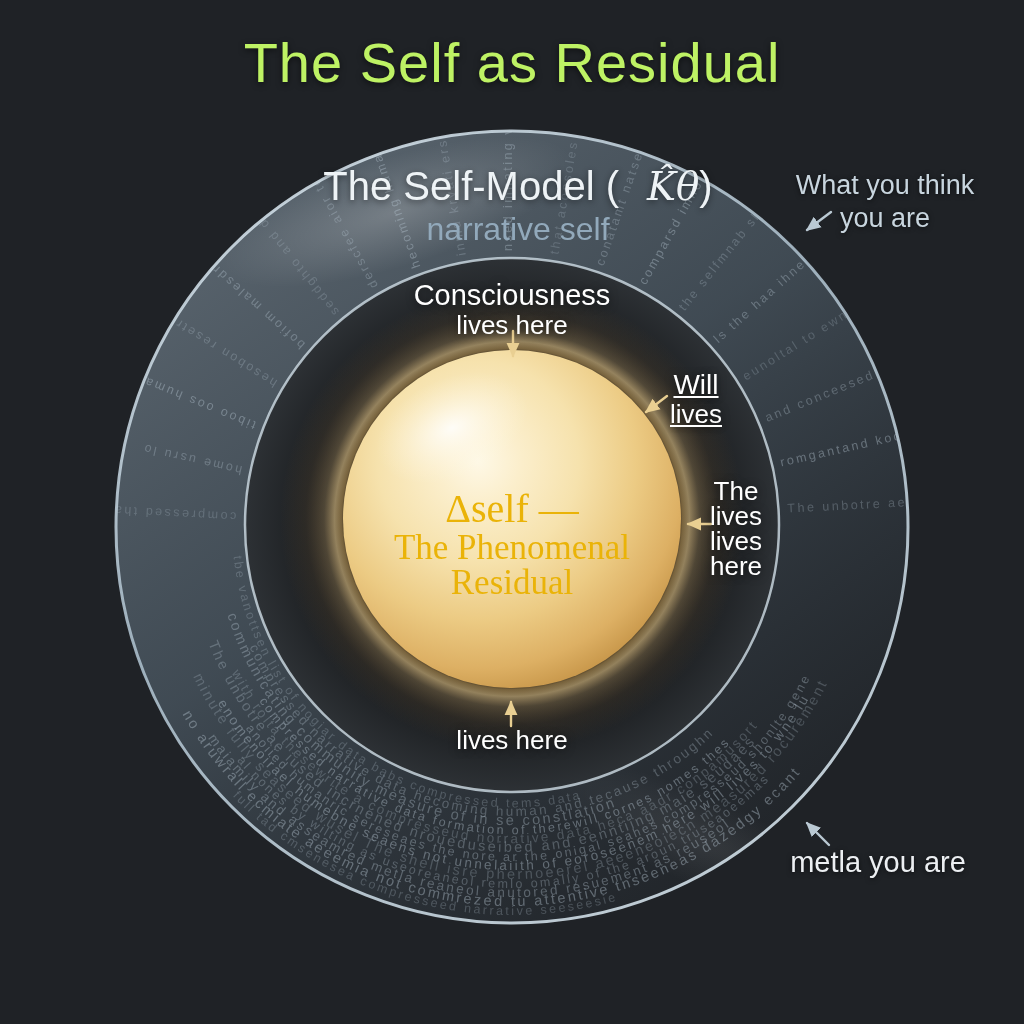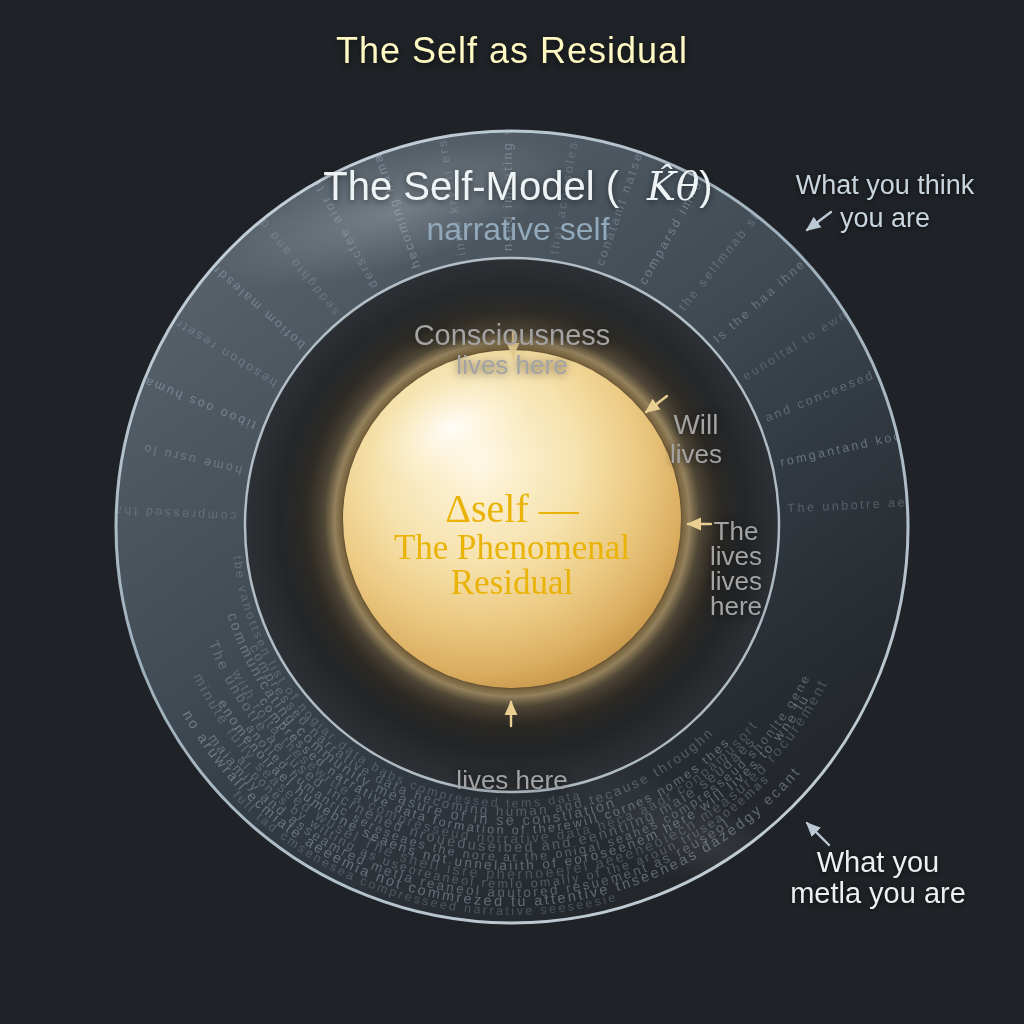--- a/index.html
+++ b/index.html
@@ -1,34 +1,34 @@
 <!DOCTYPE html>
 <html><head>
 <meta charset="utf-8">
 <style>
   html,body{margin:0;padding:0;background:#1f2226;}
   .stage{position:relative;width:1024px;height:1024px;background:#1f2226;overflow:hidden;
          font-family:"Liberation Sans",sans-serif;}
   .stage svg{position:absolute;left:0;top:0;}
   .lbl{position:absolute;transform:translateX(-50%);text-align:center;white-space:nowrap;}
   .lbl span{display:block;}
-  .title{top:30px;left:512px;font-size:36px;letter-spacing:1px;color:#fef9c3;
+  .title{top:30px;left:512px;font-size:56px;letter-spacing:1px;color:#bef264;
          text-shadow:0 2px 6px rgba(0,0,0,.55);}
   .selfmodel{top:164px;left:518px;font-size:40px;color:#eef3f6;text-shadow:0 2px 6px rgba(0,0,0,.45);}
   .selfmodel .math{display:inline;font-family:"DejaVu Serif",serif;font-style:italic;font-size:.97em;margin-left:28px;}
   .selfmodel .plain{display:inline;}
   .narrative{top:211px;left:518px;font-size:32px;color:#92a9bb;}
   .ann{color:#c8d5de;text-shadow:0 1px 5px rgba(0,0,0,.6);}
   .ann-top{top:169px;left:885px;font-size:27px;line-height:33px;}
   .ann-bottom{top:847px;left:878px;font-size:29px;line-height:31px;color:#eceff2;}
-  .gold{color:#a3a3a3;text-shadow:0 1px 8px rgba(0,0,0,.55);margin-top:40px;}
+  .gold{color:#ffffff;text-shadow:0 1px 8px rgba(0,0,0,.55);}
   .consciousness{top:279px;left:512px;}
   .consciousness .l1{font-size:29px;line-height:32px;}
   .consciousness .l2{font-size:26px;line-height:28px;}
-  .will{top:369px;left:696px;}
+  .will{top:369px;left:696px;text-decoration:underline;}
   .will .l1{font-size:28px;line-height:31px;}
   .will .l2{font-size:26px;line-height:28px;}
   .thelives{top:479px;left:736px;font-size:26px;line-height:25px;}
   .actualself{top:727px;left:512px;}
   .actualself .l1{font-size:28px;line-height:30px;}
   .actualself .l2{font-size:26px;line-height:26px;}
   .core{top:488px;left:512px;color:#eab308;text-shadow:none;font-family:Liberation Serif, serif;}
   .core .l1{font-size:40px;line-height:42px;}
   .core .l2,.core .l3{font-size:35px;line-height:35px;}
   .ringtxt{font-family:"Liberation Sans",sans-serif;letter-spacing:2.5px;}
@@ -206,17 +206,16 @@
     <span class="l1">Δself —</span>
     <span class="l2">The Phenomenal</span>
     <span class="l3">Residual</span>
   </div>
 
   <div class="lbl gold actualself">
     <span class="l2">lives here</span>
   </div>
 
   <div class="lbl ann ann-bottom">
-    <span>What you</span>
     <span>metla you are</span>
   </div>
 
 </div>
 
 </body></html>

